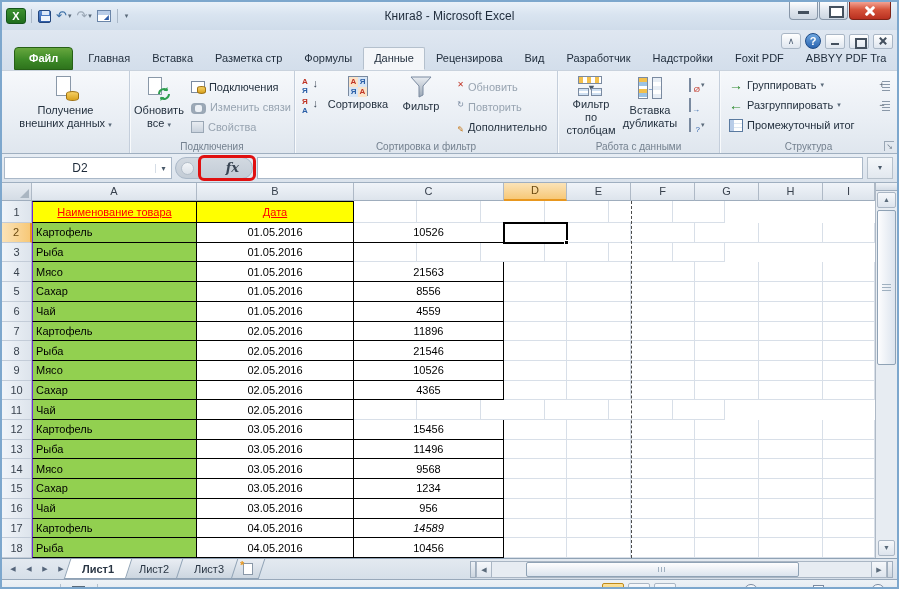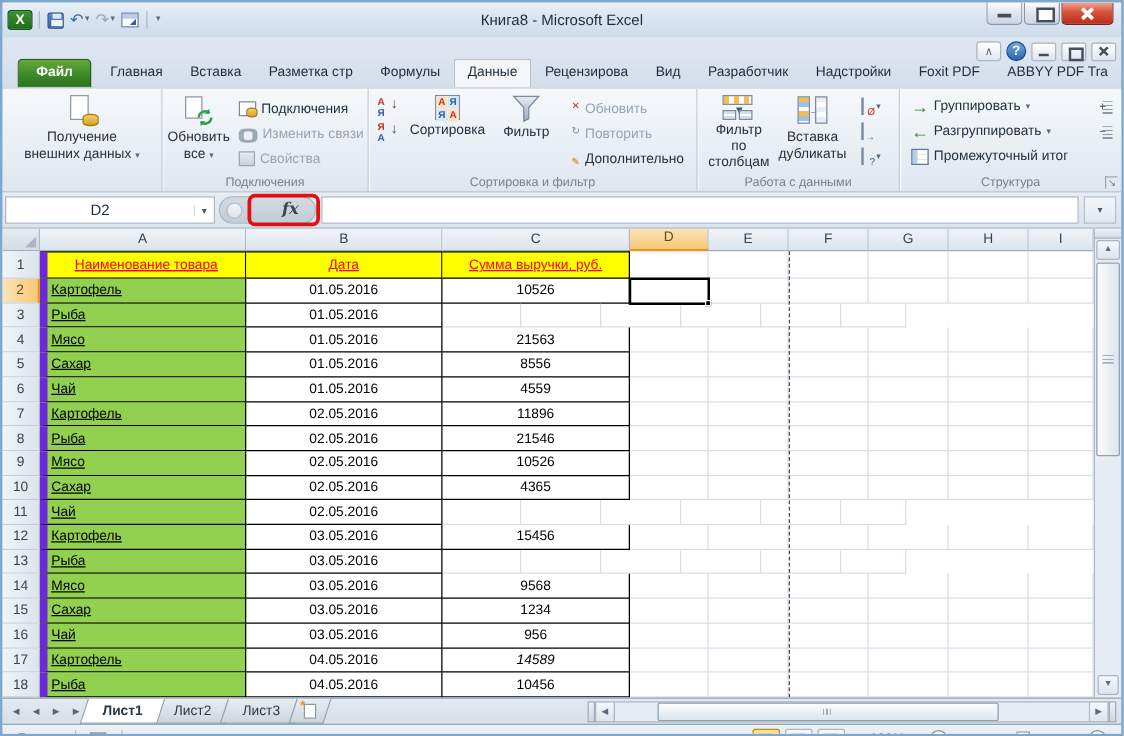--- a/index.html
+++ b/index.html
@@ -161,21 +161,21 @@
   .chead.sel { background:linear-gradient(#fbe3b8,#f7c877); border-bottom:2px solid #e8971e; line-height:15px; color:#6b4a10; }
   .rowsbox { position:absolute; left:0; top:18px; right:22px; bottom:0; display:flex; flex-direction:column; }
   .grow { display:flex; flex:1 1 0; min-height:0; }
   .grow.r1 { flex:0 0 22px; }
   .rhead { flex:none; width:30px; background:linear-gradient(90deg,#f0f4f9,#dde4ec); border-right:1px solid #aeb9c6;
      border-bottom:1px solid #c3ccd8; font-size:11px; color:#39424e; text-align:center; display:flex;
      align-items:center; justify-content:center; }
   .rhead.sel { background:linear-gradient(90deg,#fbe3b8,#f7c877); border-right:2px solid #e8971e; color:#6b4a10; }
   .cell { flex:none; font-size:11px; color:#000; display:flex; align-items:center; overflow:hidden; white-space:nowrap; }
   .cell.tbl { border-right:1px solid #000; border-bottom:1px solid #000; }
-  .cell.afirst { border-left:6px solid #6d28d9;text-decoration:underline; }
+  .cell.afirst { border-left:1px solid #6d28d9; }
   .cell.hcell { justify-content:center; font-weight:normal; }
   .cell.hcell span { text-decoration:underline; }
   .cell.prod { padding-left:3px; }
   .cell.ctr { justify-content:center; }
   .cell.empty { border-right:1px solid #d8dfe8; border-bottom:1px solid #d8dfe8; }
   .pagebreak { position:absolute; left:629px; top:18px; bottom:0; width:0; border-left:1px dashed #4a4a4a; z-index:2; }
   .selbox { position:absolute; left:501px; top:39px; width:65px; height:22px; border:2px solid #000; z-index:3; }
   .selbox .handle { position:absolute; right:-3px; bottom:-3px; width:5px; height:5px; background:#000; border:1px solid #fff; }
   .vscroll { position:absolute; right:0; top:0; bottom:0; width:22px; background:#e7ecf2; border-left:1px solid #aeb9c6; }
   .vs-split { height:8px; background:linear-gradient(#eef2f7,#d4dce6); border-bottom:1px solid #9fadbd; }
@@ -506,23 +506,20 @@
       </div>
     <div class="rowsbox">
         <div class="grow r1">
           <div class="rhead">1</div>
           <div class="cell tbl afirst hcell" style="width: 165px; background: rgb(255, 255, 0); color: rgb(255, 0, 0); border-top: 1px solid rgb(0, 0, 0);">
             <span>Наименование товара</span>
           </div>
           <div class="cell tbl hcell" style="width: 157px; background: rgb(255, 255, 0); color: rgb(255, 0, 0); border-top: 1px solid rgb(0, 0, 0);">
             <span>Дата</span>
           </div>
-          <div class="cell tbl hcell" style="width: 150px; background: rgb(255, 255, 0); color: rgb(255, 0, 0); border-top: 1px solid rgb(0, 0, 0);">
-            <span>Сумма выручки, руб.</span>
-          </div>
           <div class="cell empty" style="width: 63px;"></div>
           <div class="cell empty" style="width: 64px;"></div>
           <div class="cell empty" style="width: 64px;"></div>
           <div class="cell empty" style="width: 64px;"></div>
           <div class="cell empty" style="width: 64px;"></div>
           <div class="cell empty" style="width: 52px;"></div>
         </div>
         <div class="grow">
           <div class="rhead sel">2</div>
           <div class="cell tbl afirst prod" style="width: 165px; background: rgb(146, 208, 80);">
@@ -715,20 +712,23 @@
           <div class="cell empty" style="width: 64px;"></div>
           <div class="cell empty" style="width: 52px;"></div>
         </div>
         <div class="grow">
           <div class="rhead">13</div>
           <div class="cell tbl afirst prod" style="width: 165px; background: rgb(146, 208, 80);">
             <span>Рыба</span>
           </div>
           <div class="cell tbl ctr" style="width: 157px;">
             <span>03.05.2016</span>
+          </div>
+          <div class="cell tbl ctr" style="width: 150px;">
+            <span>11496</span>
           </div>
           <div class="cell empty" style="width: 63px;"></div>
           <div class="cell empty" style="width: 64px;"></div>
           <div class="cell empty" style="width: 64px;"></div>
           <div class="cell empty" style="width: 64px;"></div>
           <div class="cell empty" style="width: 64px;"></div>
           <div class="cell empty" style="width: 52px;"></div>
         </div>
         <div class="grow">
           <div class="rhead">14</div>

